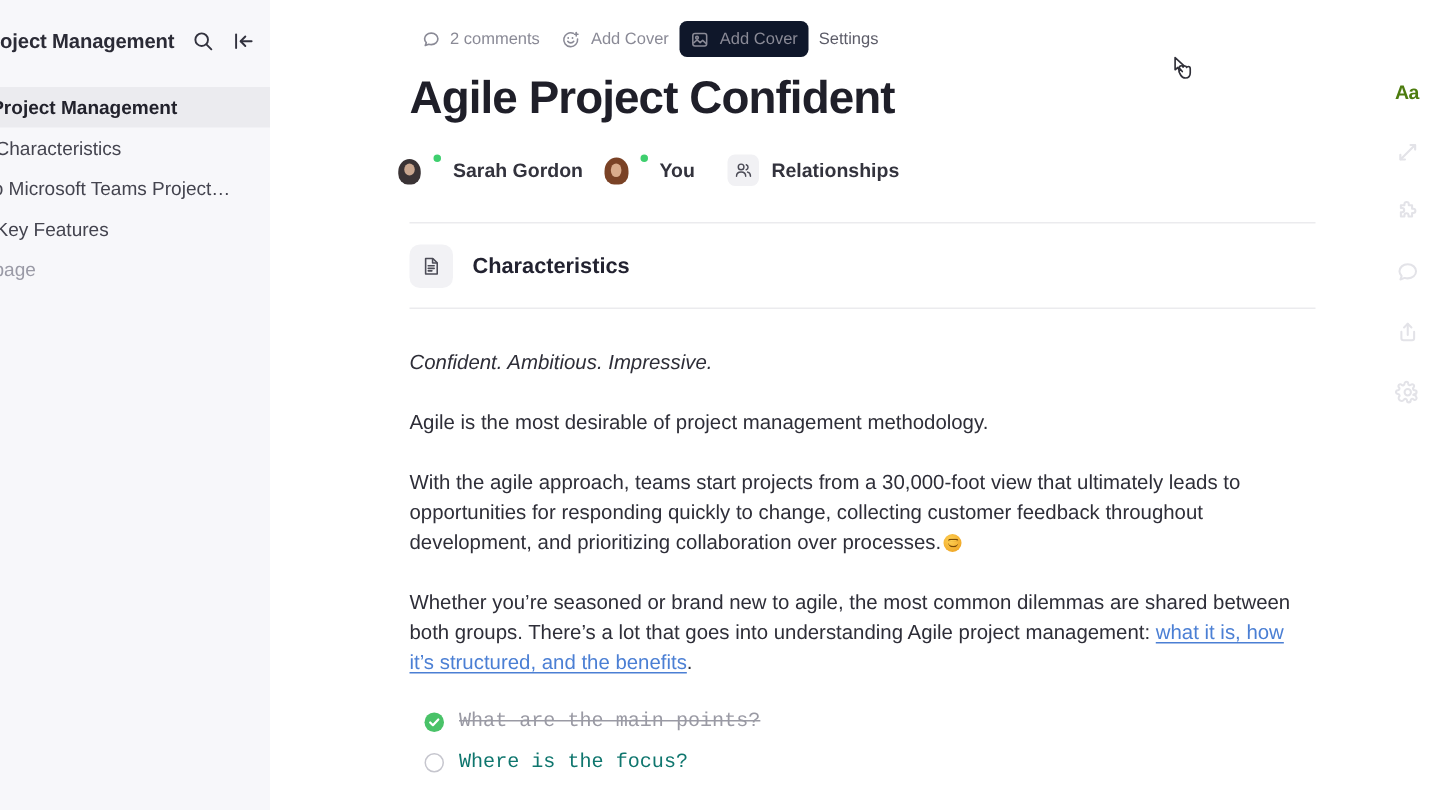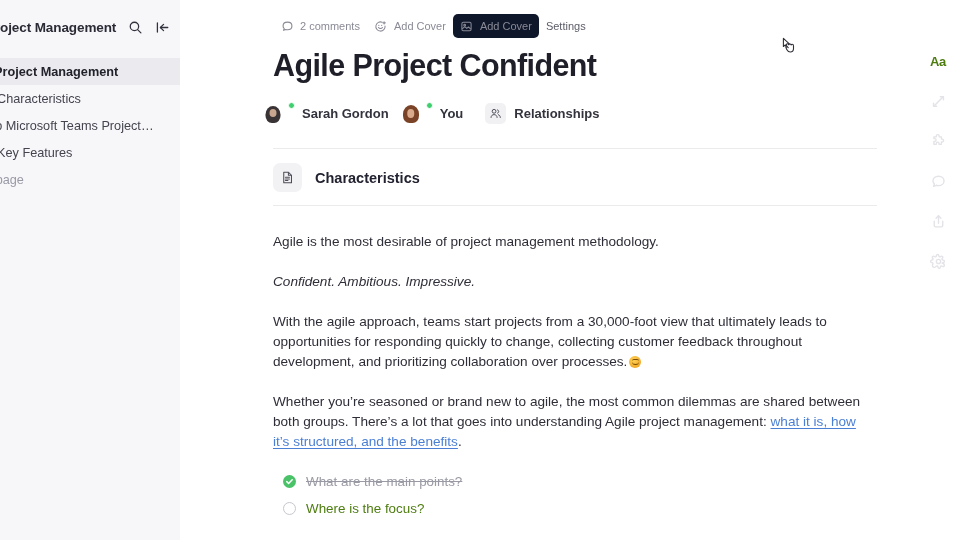--- a/index.html
+++ b/index.html
@@ -238,30 +238,31 @@
     border-radius: 7px 7px 0 0;
   }
 
   
   .checklist { margin-top: -4px; padding-left: 10px; }
   .check-row {
     display: flex;
     align-items: center;
     gap: 10px;
     height: 27px;
+    font-family: Liberation Mono, monospace;
   }
   .cb {
     width: 13px; height: 13px;
     border-radius: 50%;
     flex: 0 0 13px;
     display: flex; align-items: center; justify-content: center;
   }
   .cb.done { background: #49c268; }
   .cb.todo { border: 1.4px solid #c6c6ce; background: #fff; }
-  .check-label { font-size: 13.4px; color: #4d7c0f; }
+  .check-label { font-size: 13.4px; color: #0f766e; }
   .check-label.struck {
     color: #9a9aa4;
     text-decoration: line-through;
     text-decoration-color: #9a9aa4;
   }
 
   
   .rail {
     position: absolute;
     right: 0; top: 0;
@@ -426,23 +427,23 @@
             <line x1="7.3" y1="11.9" x2="12.6" y2="11.9" stroke-linecap="round"></line>
             <line x1="7.3" y1="14.1" x2="10.6" y2="14.1" stroke-linecap="round"></line>
           </svg>
         </span>
         <span class="docref-label">Characteristics</span>
       </div>
       <div class="hr"></div>
 
       <div class="body-block">
 
+        <p class="para italic">Confident. Ambitious. Impressive.</p>
+
         <p class="para">Agile is the most desirable of project management methodology.</p>
-
-        <p class="para italic">Confident. Ambitious. Impressive.</p>
 
         <p class="para"><span>With the agile approach, teams start projects from a 30,000-foot view that ultimately leads to opportunities for responding quickly to change, collecting customer feedback throughout development, and prioritizing collaboration over processes.</span><span class="emoji-dot"></span></p>
 
         <p class="para"><span>Whether you’re seasoned or brand new to agile, the most common dilemmas are shared between both groups. There’s a lot that goes into understanding Agile project management: </span><a class="link" href="#">what it is, how it’s structured, and the benefits</a><span>.</span></p>
 
         <div class="checklist">
           <div class="check-row">
             <span class="cb done">
               <svg width="9" height="9" viewBox="0 0 12 12" fill="none" stroke="#ffffff" stroke-width="2" stroke-linecap="round" stroke-linejoin="round">
                 <polyline points="2.4,6.2 4.8,8.6 9.6,3.6"></polyline>

